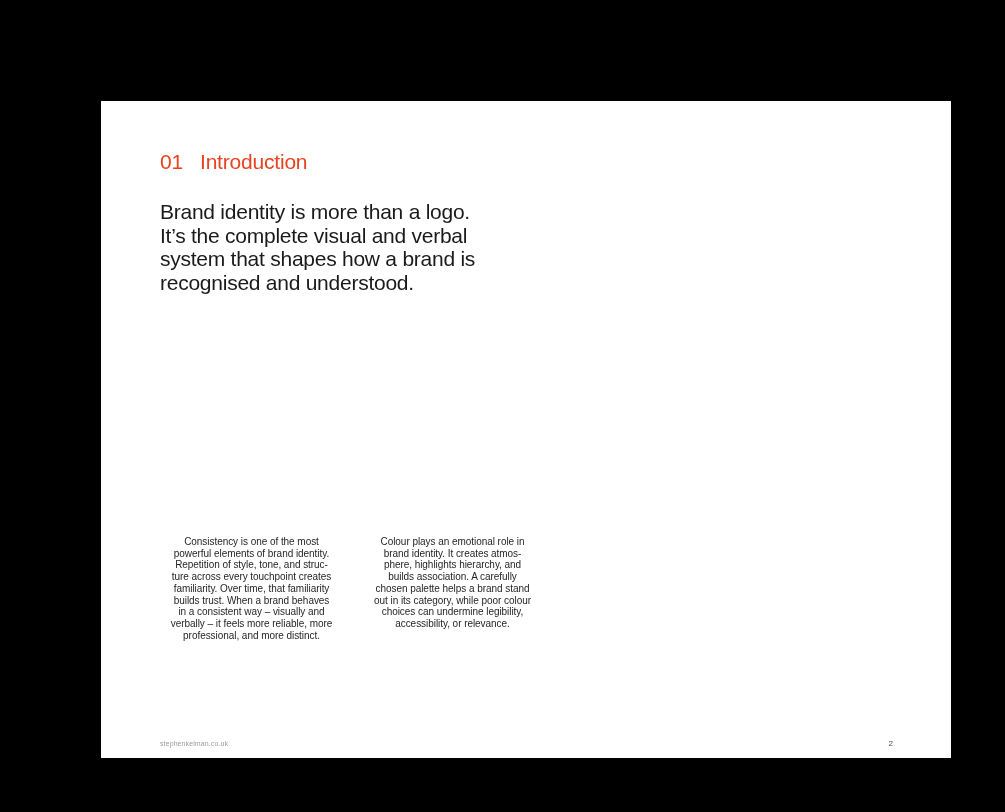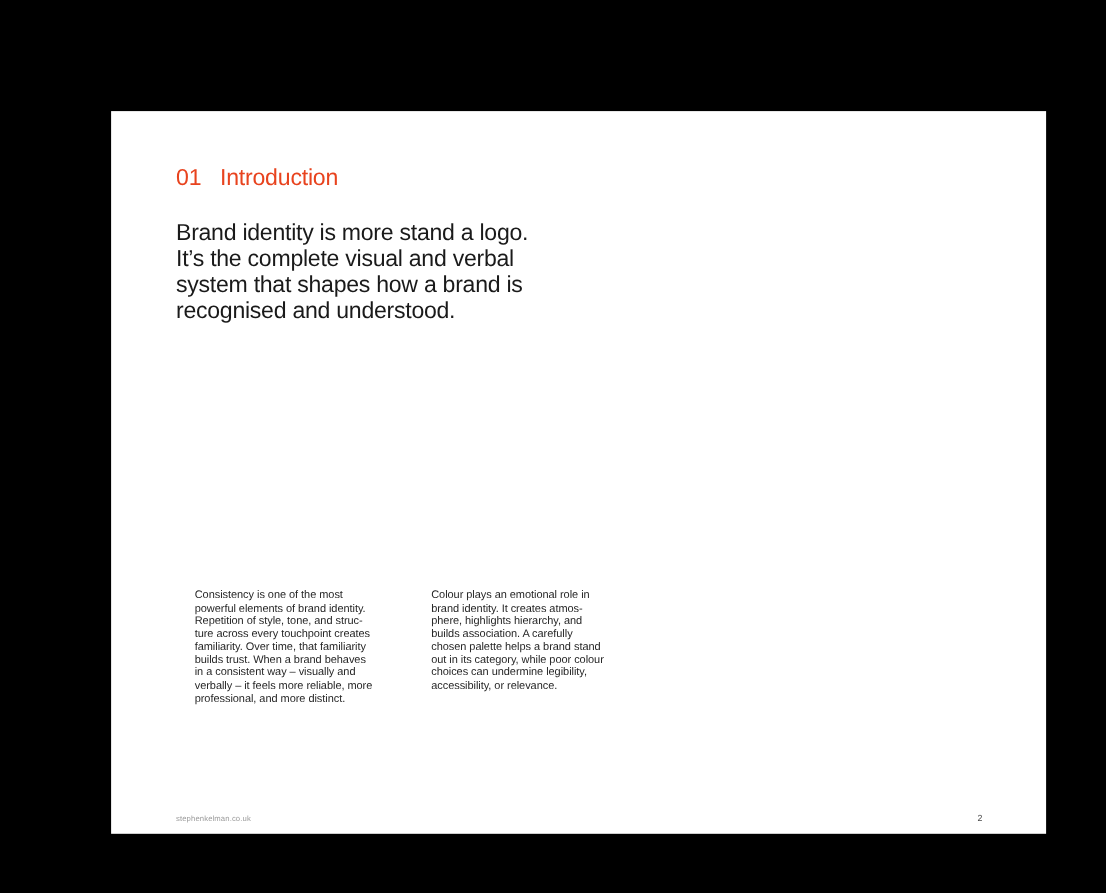--- a/index.html
+++ b/index.html
@@ -34,24 +34,24 @@
   }
   .section-number{display:inline-block;width:28px;}
   .intro-statement{
     position:absolute;left:47px;top:87px;width:420px;
     color:var(--text);
     font-size:21px;line-height:23.5px;letter-spacing:-0.25px;
   }
   .intro-statement p{white-space:pre-line;}
   .intro-statement p + p{margin-top:23.5px;}
   .detail-columns{
-    position:absolute;left:64px;top:423px;
-    display:flex;gap:24px;
+    position:absolute;left:49px;top:423px;
+    display:flex;gap:10px;
     color:var(--text-small);
-    font-size:10px;line-height:11.7px;letter-spacing:-0.05px;
+    font-size:10px;line-height:11.7px;letter-spacing:-0.05px;text-align:center;
   }
   .detail-columns p{width:179px;white-space:pre-line;}
   .page-footer{
     position:absolute;left:47px;right:46px;top:626px;
     display:flex;justify-content:space-between;align-items:baseline;
   }
   .footer-website{
     font-size:7px;line-height:9px;color:var(--muted);letter-spacing:0.1px;
   }
   .page-number{
@@ -62,21 +62,21 @@
 <body>
 
 <div class="canvas">
   <main class="doc-page">
 
     <header class="section-heading">
       <span class="section-number">01</span><span>Introduction</span>
     </header>
 
     <section class="intro-statement">
-      <p>Brand identity is more stand a logo.
+      <p>Brand identity is more than a logo.
 It’s the complete visual and verbal
 system that shapes how a brand is
 recognised and understood.</p>
     </section>
 
     <section class="detail-columns">
       <p>Consistency is one of the most
 powerful elements of brand identity.
 Repetition of style, tone, and struc-
 ture across every touchpoint creates

